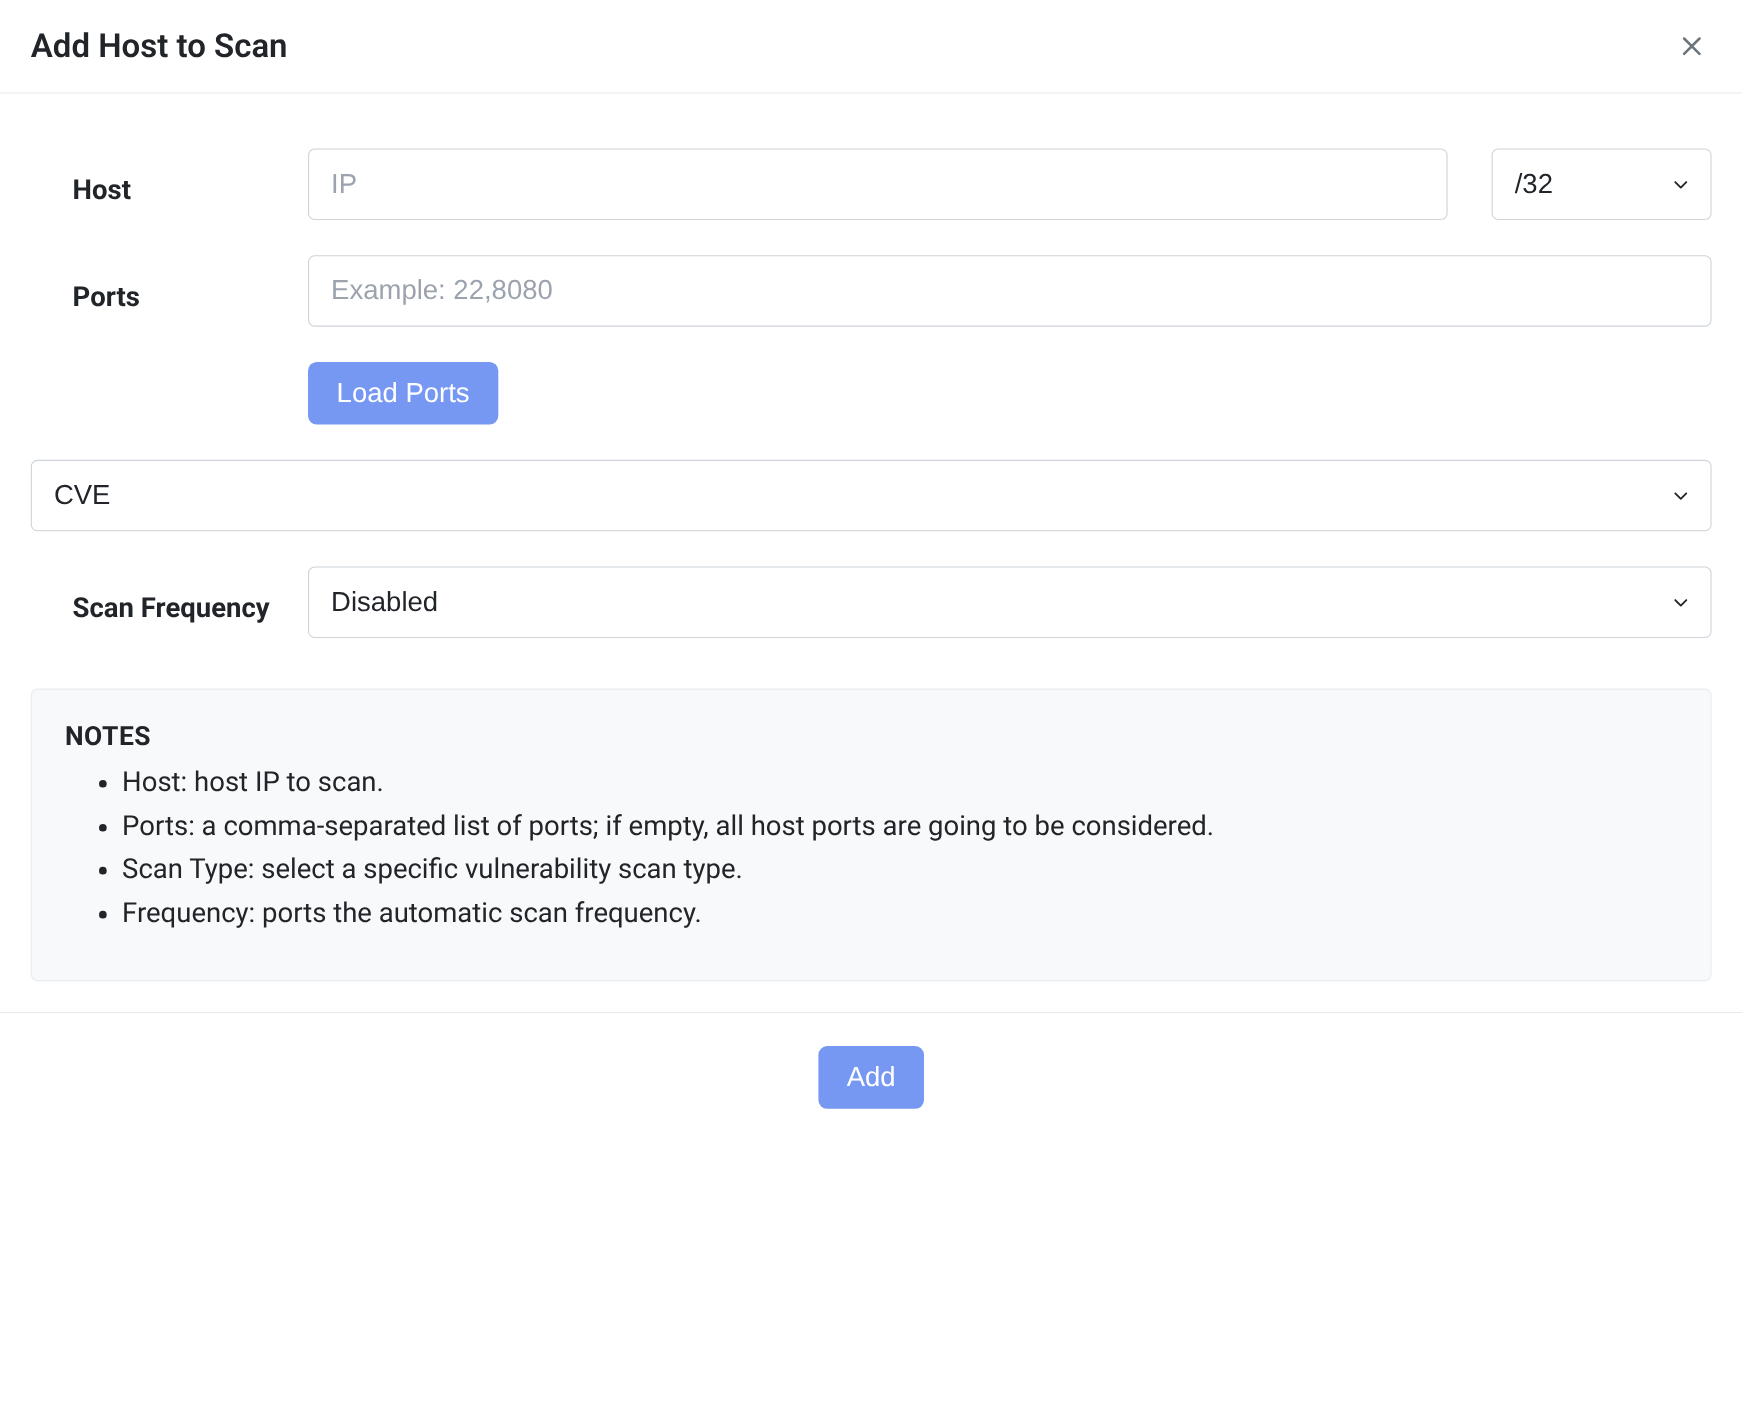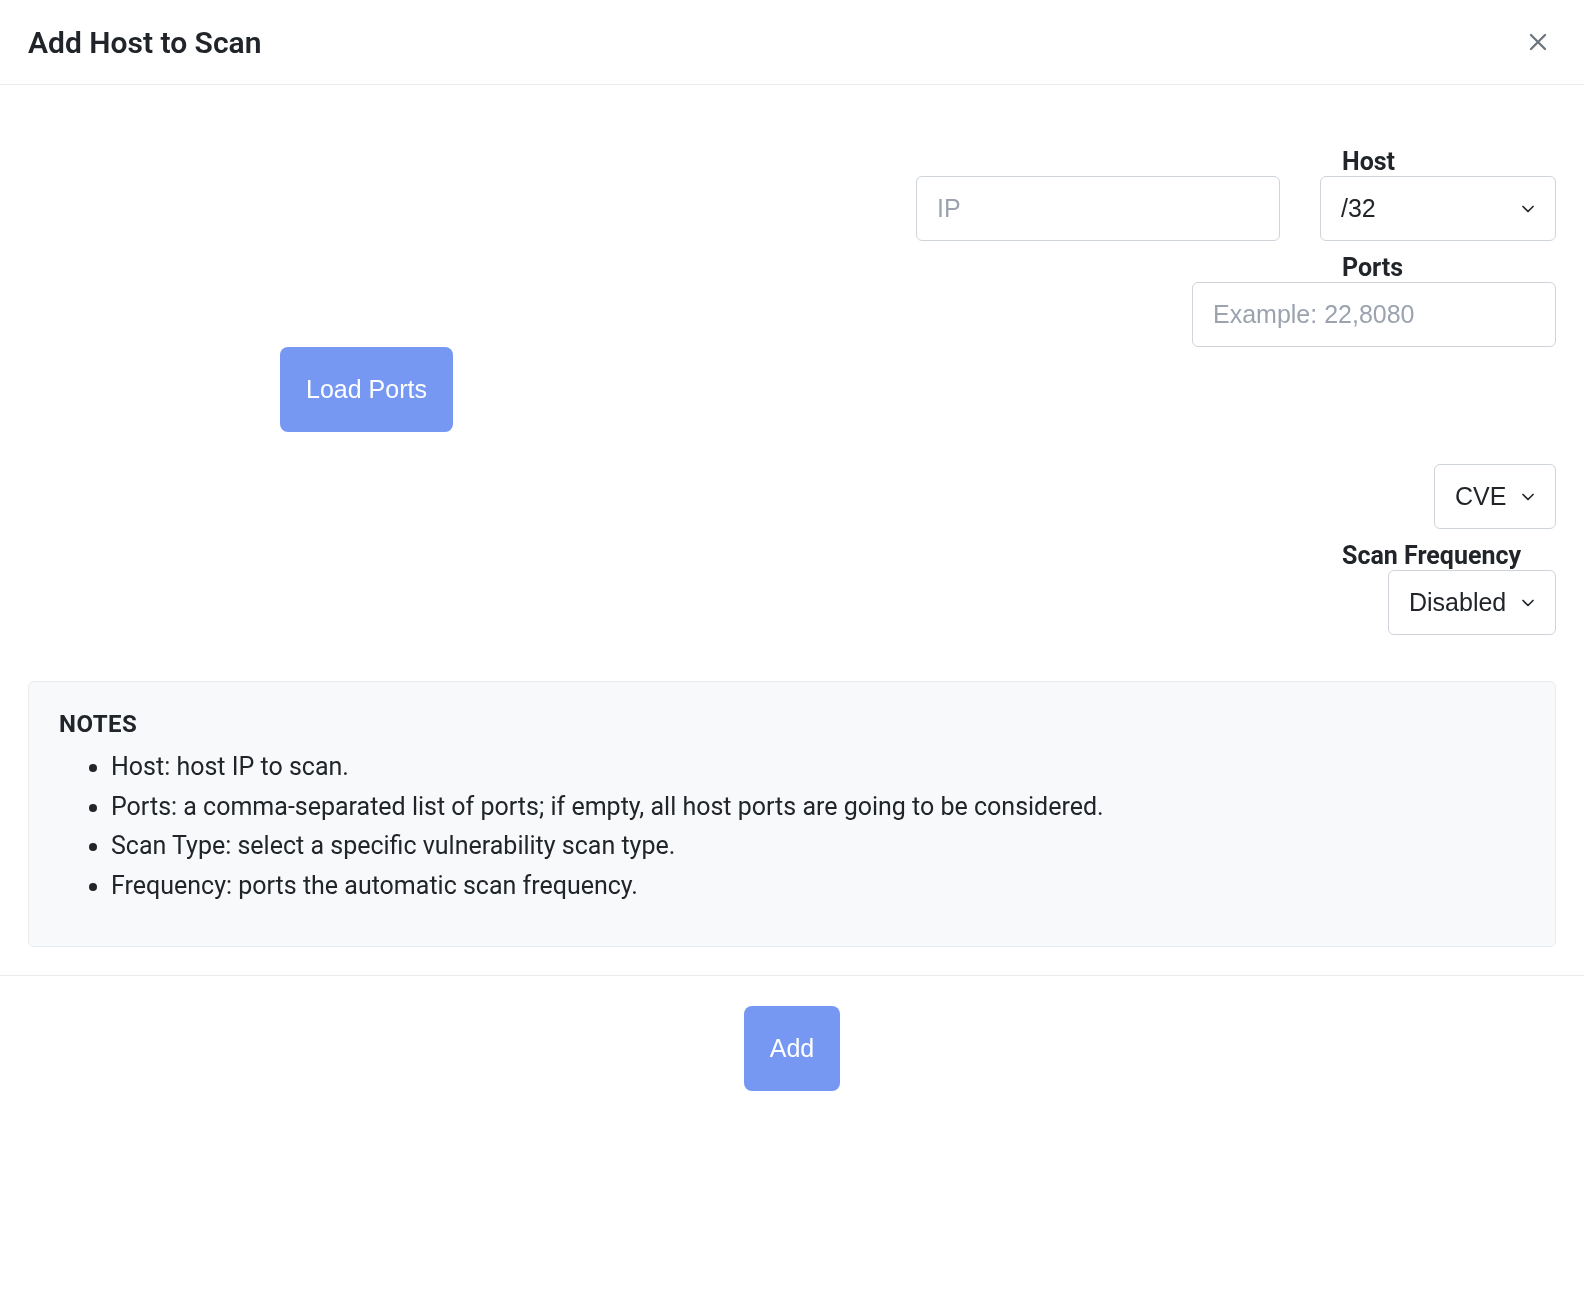--- a/index.html
+++ b/index.html
@@ -39,22 +39,22 @@
       width: 28px;
       height: 28px;
       stroke: #6c757d;
       stroke-width: 2;
     }
     .modal-body {
       padding: 50px 28px 28px 28px;
     }
     .form-row {
       display: flex;
-      align-items: flex-end;
-      flex-direction: column;
+      align-items: center;
+      margin-bottom: 32px;
     }
     .form-label {
       width: 252px;
       flex-shrink: 0;
       font-size: 25px;
       font-weight: 700;
       color: #212529;
       padding-top: 12px;
       padding-left: 38px;
     }
@@ -74,21 +74,21 @@
       line-height: 1.4;
     }
     .form-control::placeholder {
       color: #9ca3af;
     }
     .select-wrap {
       position: relative;
       width: 100%;
     }
     .select-wrap.narrow {
-      width: 236px;
+      width: 200px;
       flex-shrink: 0;
     }
     .form-select {
       width: 100%;
       padding: 14px 48px 14px 20px;
       font-size: 25px;
       border: 1px solid #ced4da;
       border-radius: 6px;
       background: #ffffff;
       color: #212529;
@@ -104,21 +104,21 @@
       pointer-events: none;
       width: 20px;
       height: 20px;
       stroke: #212529;
       stroke-width: 2;
     }
     .btn-primary {
       background: #7698f3;
       color: #ffffff;
       border: none;
-      padding: 28px 26px;
+      padding: 14px 26px;
       font-size: 25px;
       font-weight: 400;
       border-radius: 8px;
       cursor: pointer;
     }
     .btn-row {
       display: flex;
       margin-bottom: 32px;
     }
     .btn-offset {

